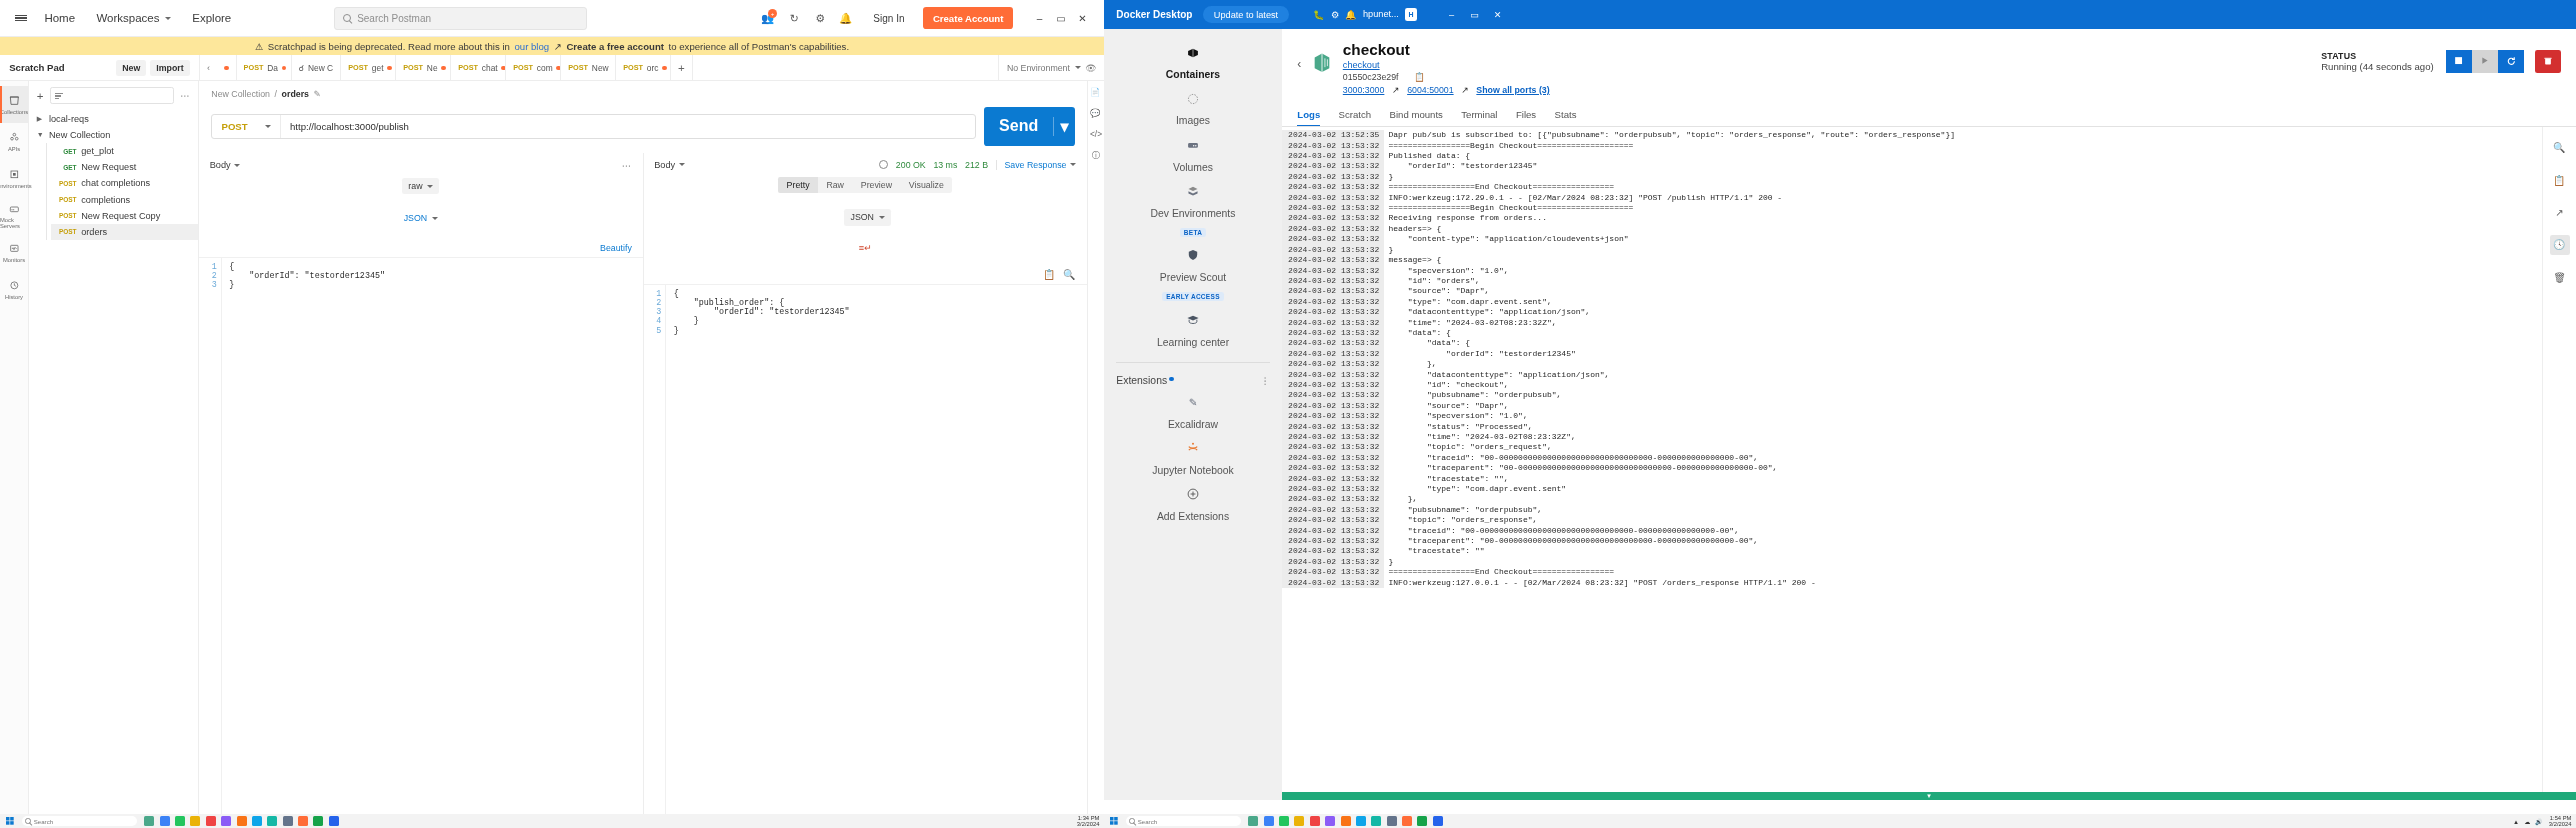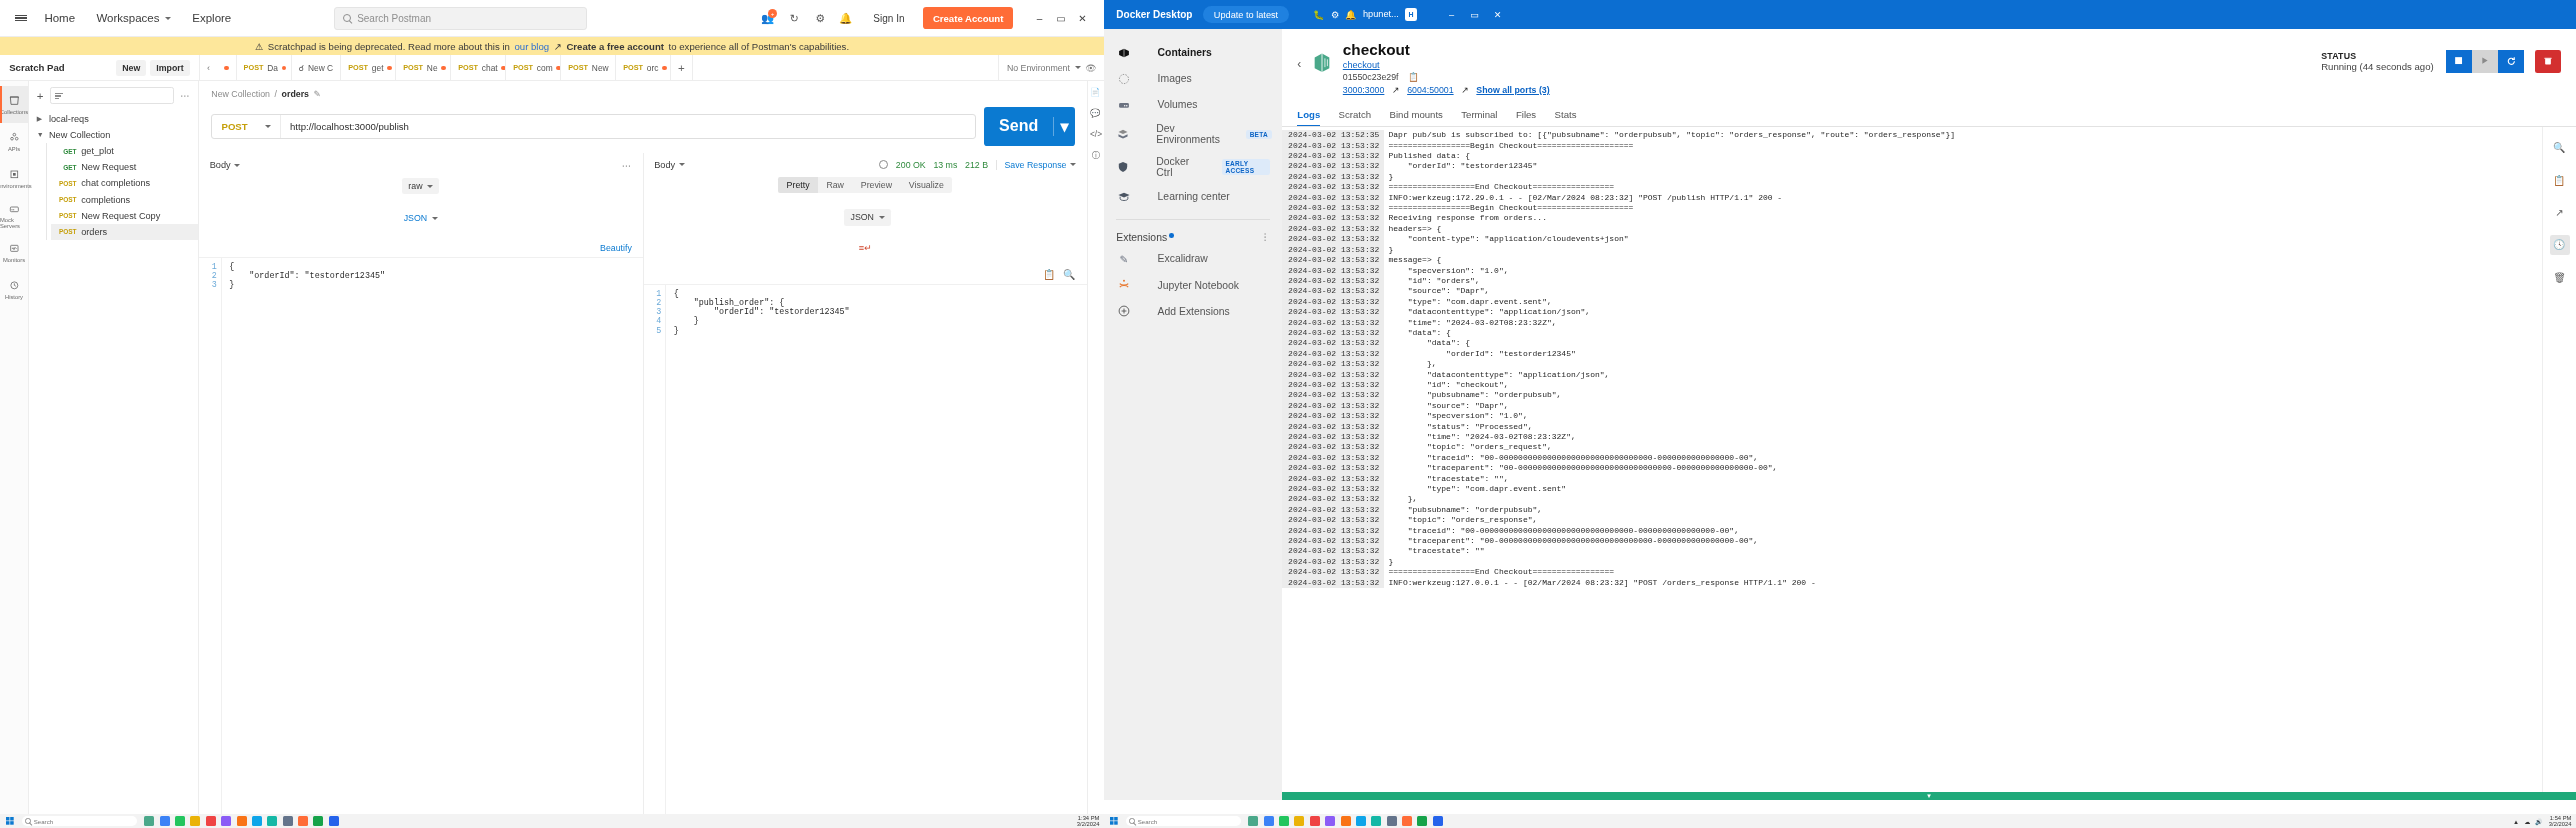--- a/index.html
+++ b/index.html
@@ -131,36 +131,36 @@
   .dk-update { background:#1f81e0; border-radius:10.7px; font-size:9.2px; padding:3.8px 10.7px; cursor:pointer;}
   .dk-search { margin-left:auto; width:506px; height:20px; background:#2b86dd; border-radius:3.1px; display:flex; align-items:center; gap:6.1px; padding:0 7.7px; font-size:9.2px; color:#dce9f8; }
   .dk-kbd { margin-left:auto; background:#0b55a4; border:0.8px solid #5ea4e8; border-radius:2.3px; font-size:7.7px; padding:0.8px 3.8px; color:#fff;}
   .dk-title .usr { display:flex; align-items:center; gap:6.1px; font-size:9.2px; margin-left:14px;}
   .dk-title .avatar { width:12.3px;height:12.3px;border-radius:2.3px;background:#fff;color:#0c6ed1;display:flex;align-items:center;justify-content:center;font-size:7px;font-weight:700;}
   .dk-wc { display:flex; margin-left:12.3px; }
   .dk-wc div { width:23px;height:29px;display:flex;align-items:center;justify-content:center;font-size:9.2px;cursor:pointer;}
 
   .dk-body { display:flex; height: calc(828px - 29px - 14px - 14px); }
   .dk-side { width:178px; background:#f0f0f0; padding-top:10.7px; }
-  .dk-side-item { display:flex; align-items:center; gap:26px; padding:5.4px 12.3px; font-size:10.4px; color:#555; cursor:pointer;}
+  .dk-side-item { display:flex; align-items:center; gap:9px; padding:5.4px 12.3px; font-size:10.4px; color:#555; cursor:pointer;flex-direction:column;}
   .dk-side-item.active { color:#1a1a1a; font-weight:600; }
   .dk-side-ico { width:15.3px;height:15.3px;display:flex;align-items:center;justify-content:center;color:#6b7280;}
   .dk-tag { font-size:6.5px; font-weight:700; letter-spacing:0.3px; color:#0b63c5; background:#ddeaf9; padding:1.2px 3.8px; border-radius:2.3px;}
   .dk-divider { height:0.8px; background:#dcdcdc; margin:9.2px 12.3px;}
   .dk-ext-head { display:flex; align-items:center; padding:3.1px 12.3px; font-size:10.4px; color:#444;}
   .dk-blue-dot { width:4.6px;height:4.6px;border-radius:50%;background:#0c6ed1; margin-left:2.3px; align-self:flex-start; margin-top:1.5px;}
   .dk-kebab { margin-left:auto; color:#666; font-size:9.2px; line-height:6.1px; cursor:pointer;}
 
   .dk-main { flex:1; display:flex; flex-direction:column; min-width:0; }
   .dk-head { display:flex; align-items:flex-start; padding:10.7px 15.3px 7.7px; gap:10.7px;}
   .dk-back { font-size:12.3px; color:#5a5a5a; padding-top:17px; cursor:pointer;}
   .dk-cube { width:20px;height:21.5px;margin-top:12.3px; flex:none;}
   .dk-ctitle { font-size:15.3px; font-weight:700; color:#111; line-height:1.3;}
   .dk-sub-link { font-size:9.2px; color:#0b63c5; text-decoration:underline; cursor:pointer;}
-  .dk-cid { font-size:8.8px; color:#444; display:flex; align-items:center; gap:10px; margin-top:2.3px;}
+  .dk-cid { font-size:8.8px; color:#444; display:flex; align-items:center; gap:16px; margin-top:2.3px;}
   .dk-ports { display:flex; align-items:center; gap:7.7px; font-size:8.8px; margin-top:3.1px;}
   .dk-ports a { color:#0b63c5; text-decoration:underline; cursor:pointer;}
   .dk-ports .allports { font-weight:700; }
   .dk-status { margin-left:auto; display:flex; align-items:center; gap:12.3px; padding-top:10.7px;}
   .dk-status-txt .lbl { font-size:8.8px; font-weight:700; color:#222; letter-spacing:0.2px;}
   .dk-status-txt .val { font-size:9.6px; color:#444; }
   .dk-btns { display:flex; gap:0; }
   .dk-btn { width:26px;height:23px;display:flex;align-items:center;justify-content:center;background:#0c6ed1;color:#fff;cursor:pointer;}
   .dk-btn.dis { background:#d4d4d4; color:#8a8a8a; }
   .dk-btn.del { background:#d32f2f; margin-left:10.7px; border-radius:2.3px;}
@@ -595,21 +595,21 @@
           </span>
           <span>Dev Environments</span>
           <span class="dk-tag">BETA</span>
         </div>
         <div class="dk-side-item">
           <span class="dk-side-ico">
             <svg width="14" height="14" viewBox="0 0 20 20">
                 <path d="M10 3l6 2.2v4.6c0 3.6-2.6 6.3-6 7.2-3.4-.9-6-3.6-6-7.2V5.2L10 3z" fill="#4b5563"></path>
               </svg>
           </span>
-          <span>Docker Ctrl</span>
+          <span>Preview Scout</span>
           <span class="dk-tag">EARLY ACCESS</span>
         </div>
         <div class="dk-side-item">
           <span class="dk-side-ico">
             <svg width="14" height="14" viewBox="0 0 20 20">
                 <path d="M10 4l8 3.3-8 3.3-8-3.3L10 4z" fill="#4b5563"></path>
                 <path d="M4.5 9.5v3.2c0 1.2 2.5 2.3 5.5 2.3s5.5-1.1 5.5-2.3V9.5" fill="none" stroke="#4b5563" stroke-width="1.3"></path>
               </svg>
           </span>
           <span>Learning center</span>

